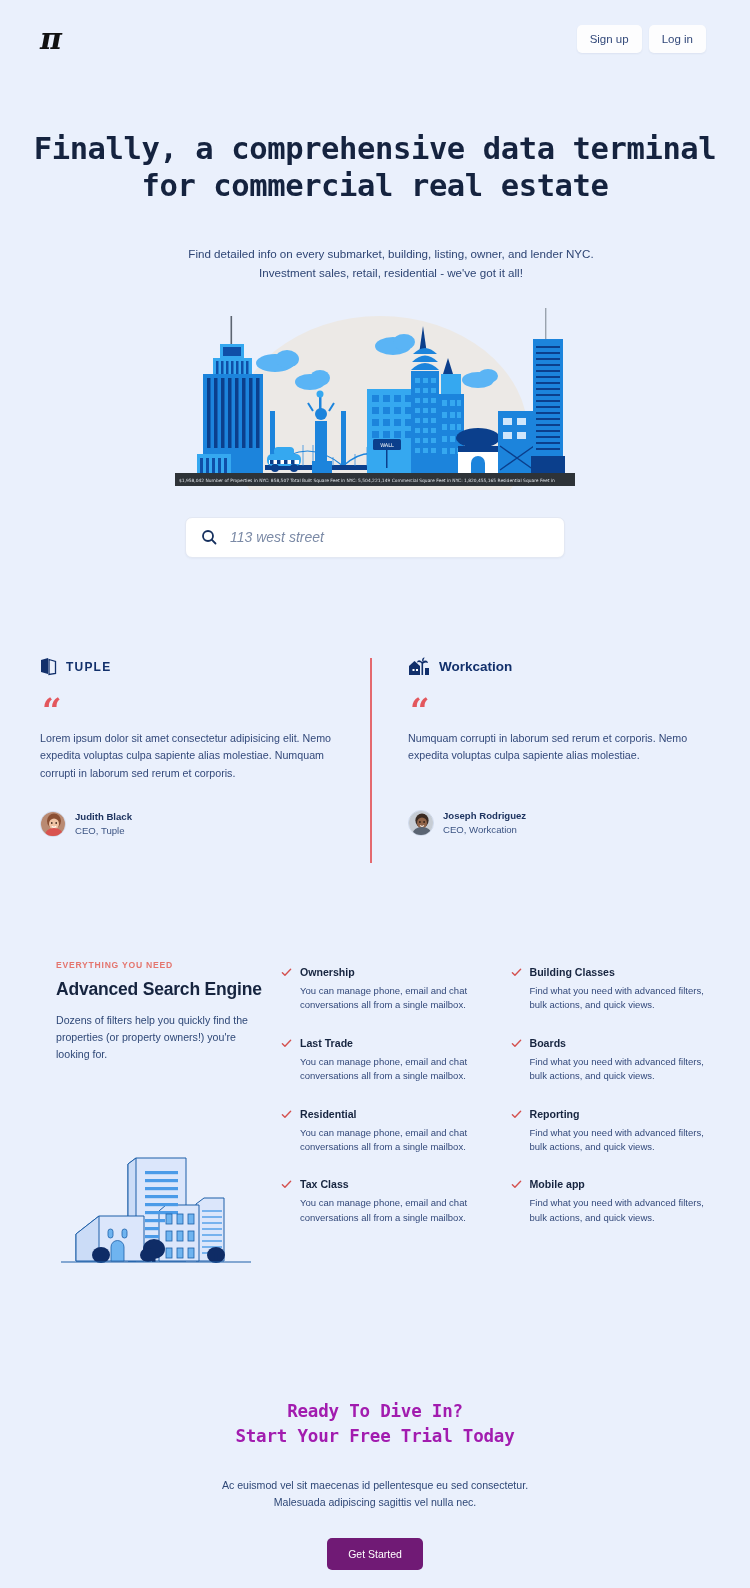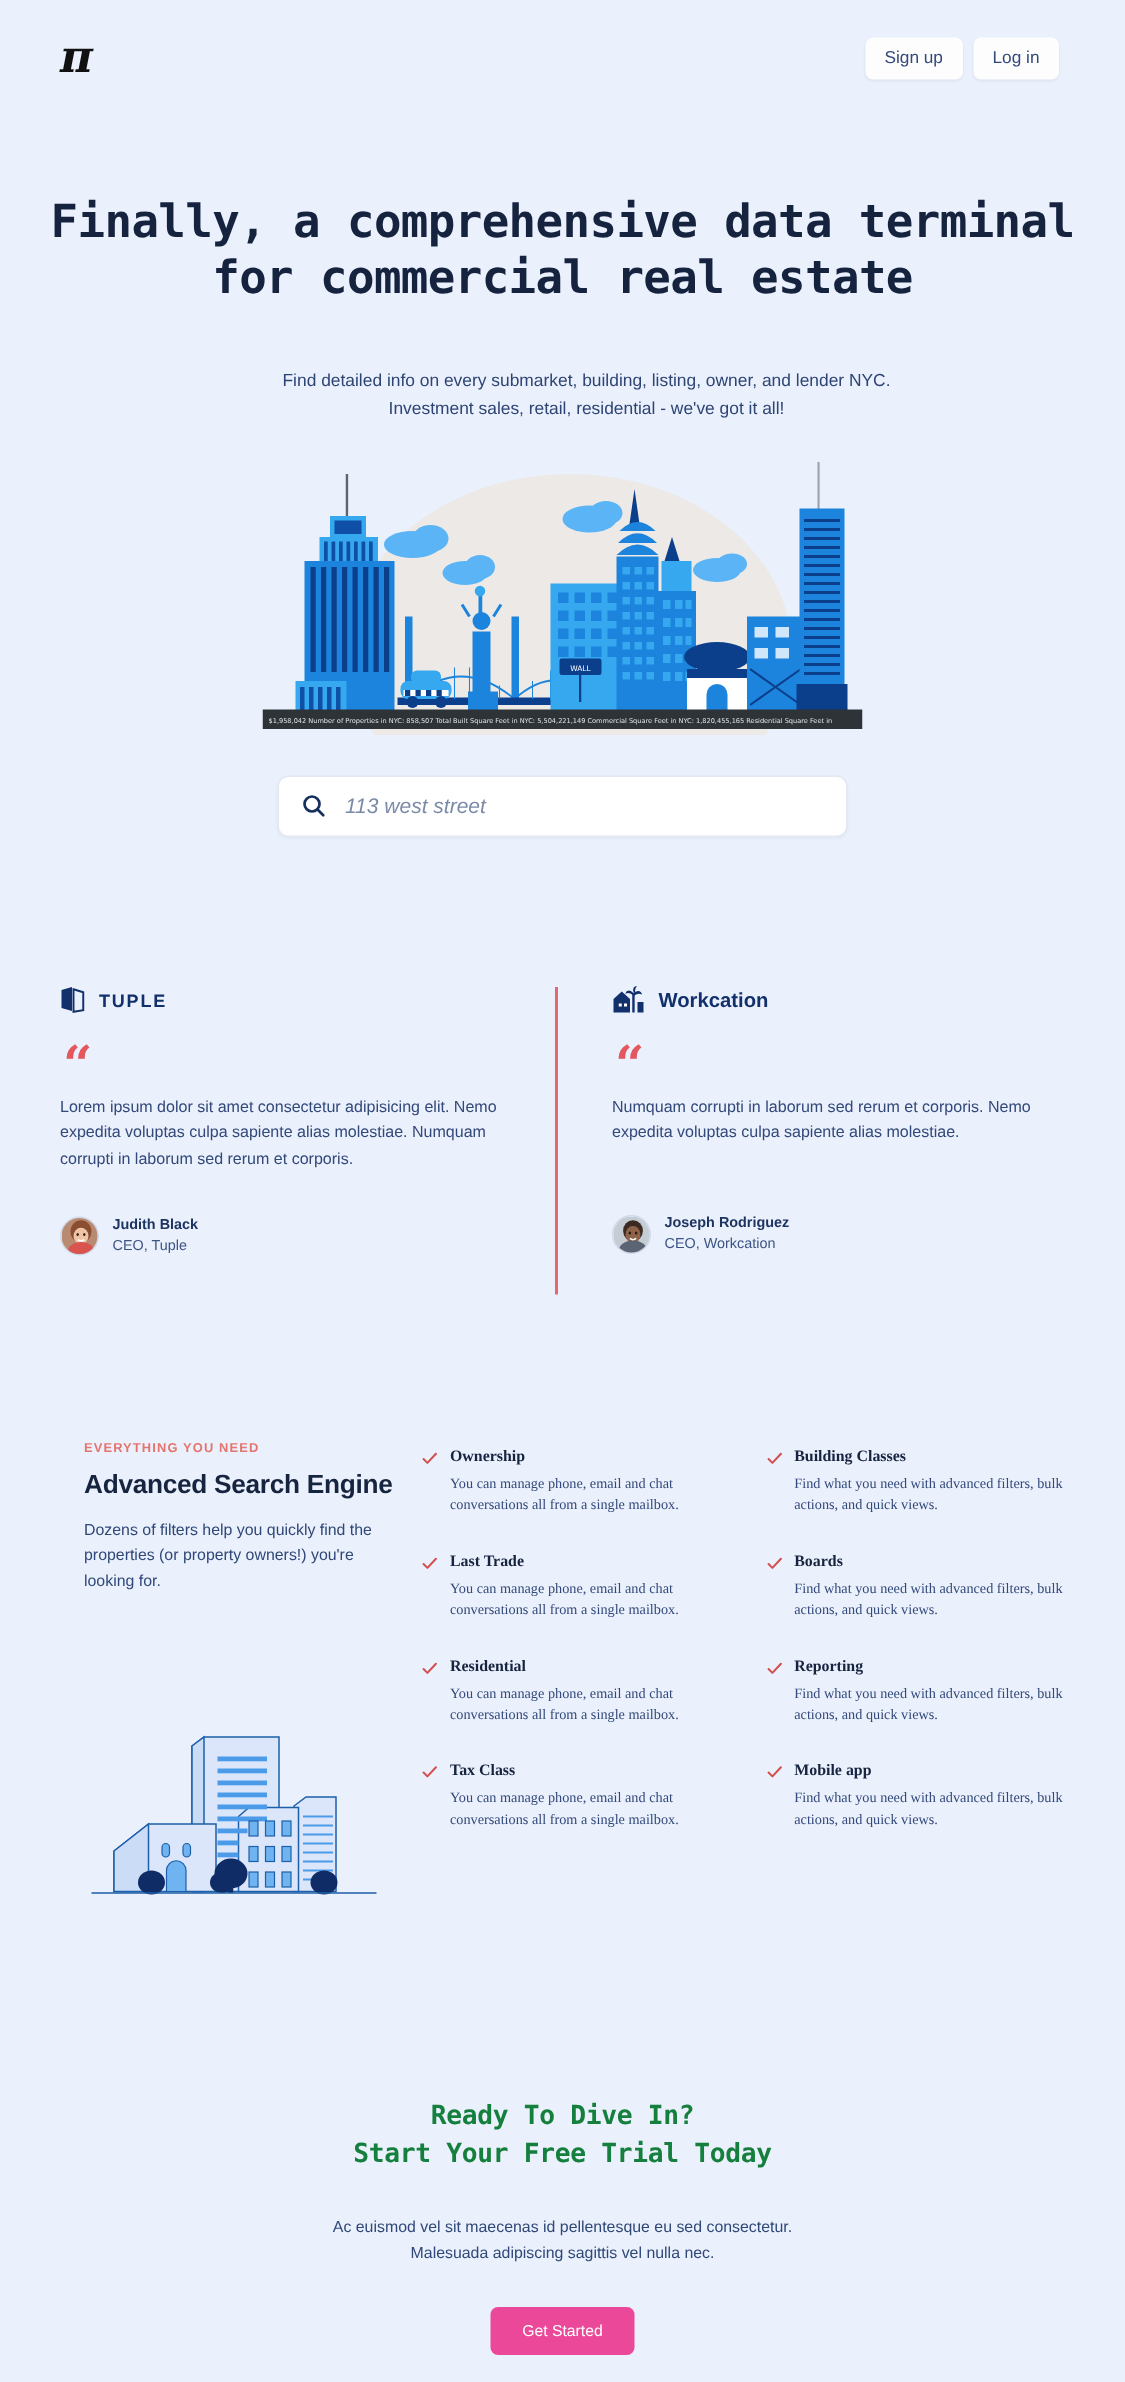--- a/index.html
+++ b/index.html
@@ -184,52 +184,51 @@
   .feat-illu svg { display: block; }
 
   .feat-grid {
     flex: 1;
     display: grid;
     grid-template-columns: 1fr 1fr;
     column-gap: 30px;
     row-gap: 24px;
     padding-left: 17px;
     padding-top: 6px;
-    font-family: Liberation Serif, serif;
   }
   .feat-item { display: flex; gap: 8px; }
   .check { flex: 0 0 auto; margin-top: 1px; }
   .fi-title { font-size: 10.6px; font-weight: 700; color: #16243f; }
   .fi-desc {
     margin-top: 6px;
     font-size: 9.5px;
     line-height: 1.52;
     color: #33497a;
   }
 
   
   .cta { margin-top: 118px; text-align: center; }
   .cta-title {
     font-family: "DejaVu Sans Mono", monospace;
     font-size: 17.5px;
     font-weight: 700;
     line-height: 1.42;
-    color: #15803d;
+    color: #a21caf;
     letter-spacing: -0.2px;
   }
   .cta-sub {
     margin-top: 28px;
     font-size: 10.6px;
     line-height: 1.62;
     color: #2f4877;
   }
   .cta-btn {
     margin-top: 27px;
     display: inline-block;
-    background: #ec4899;
+    background: #701a75;
     color: #fff;
     border: none;
     border-radius: 5px;
     padding: 10px 21px;
     font-size: 10.5px;
     font-family: "Liberation Sans", sans-serif;
     cursor: pointer;
   }
 </style>
 </head>

